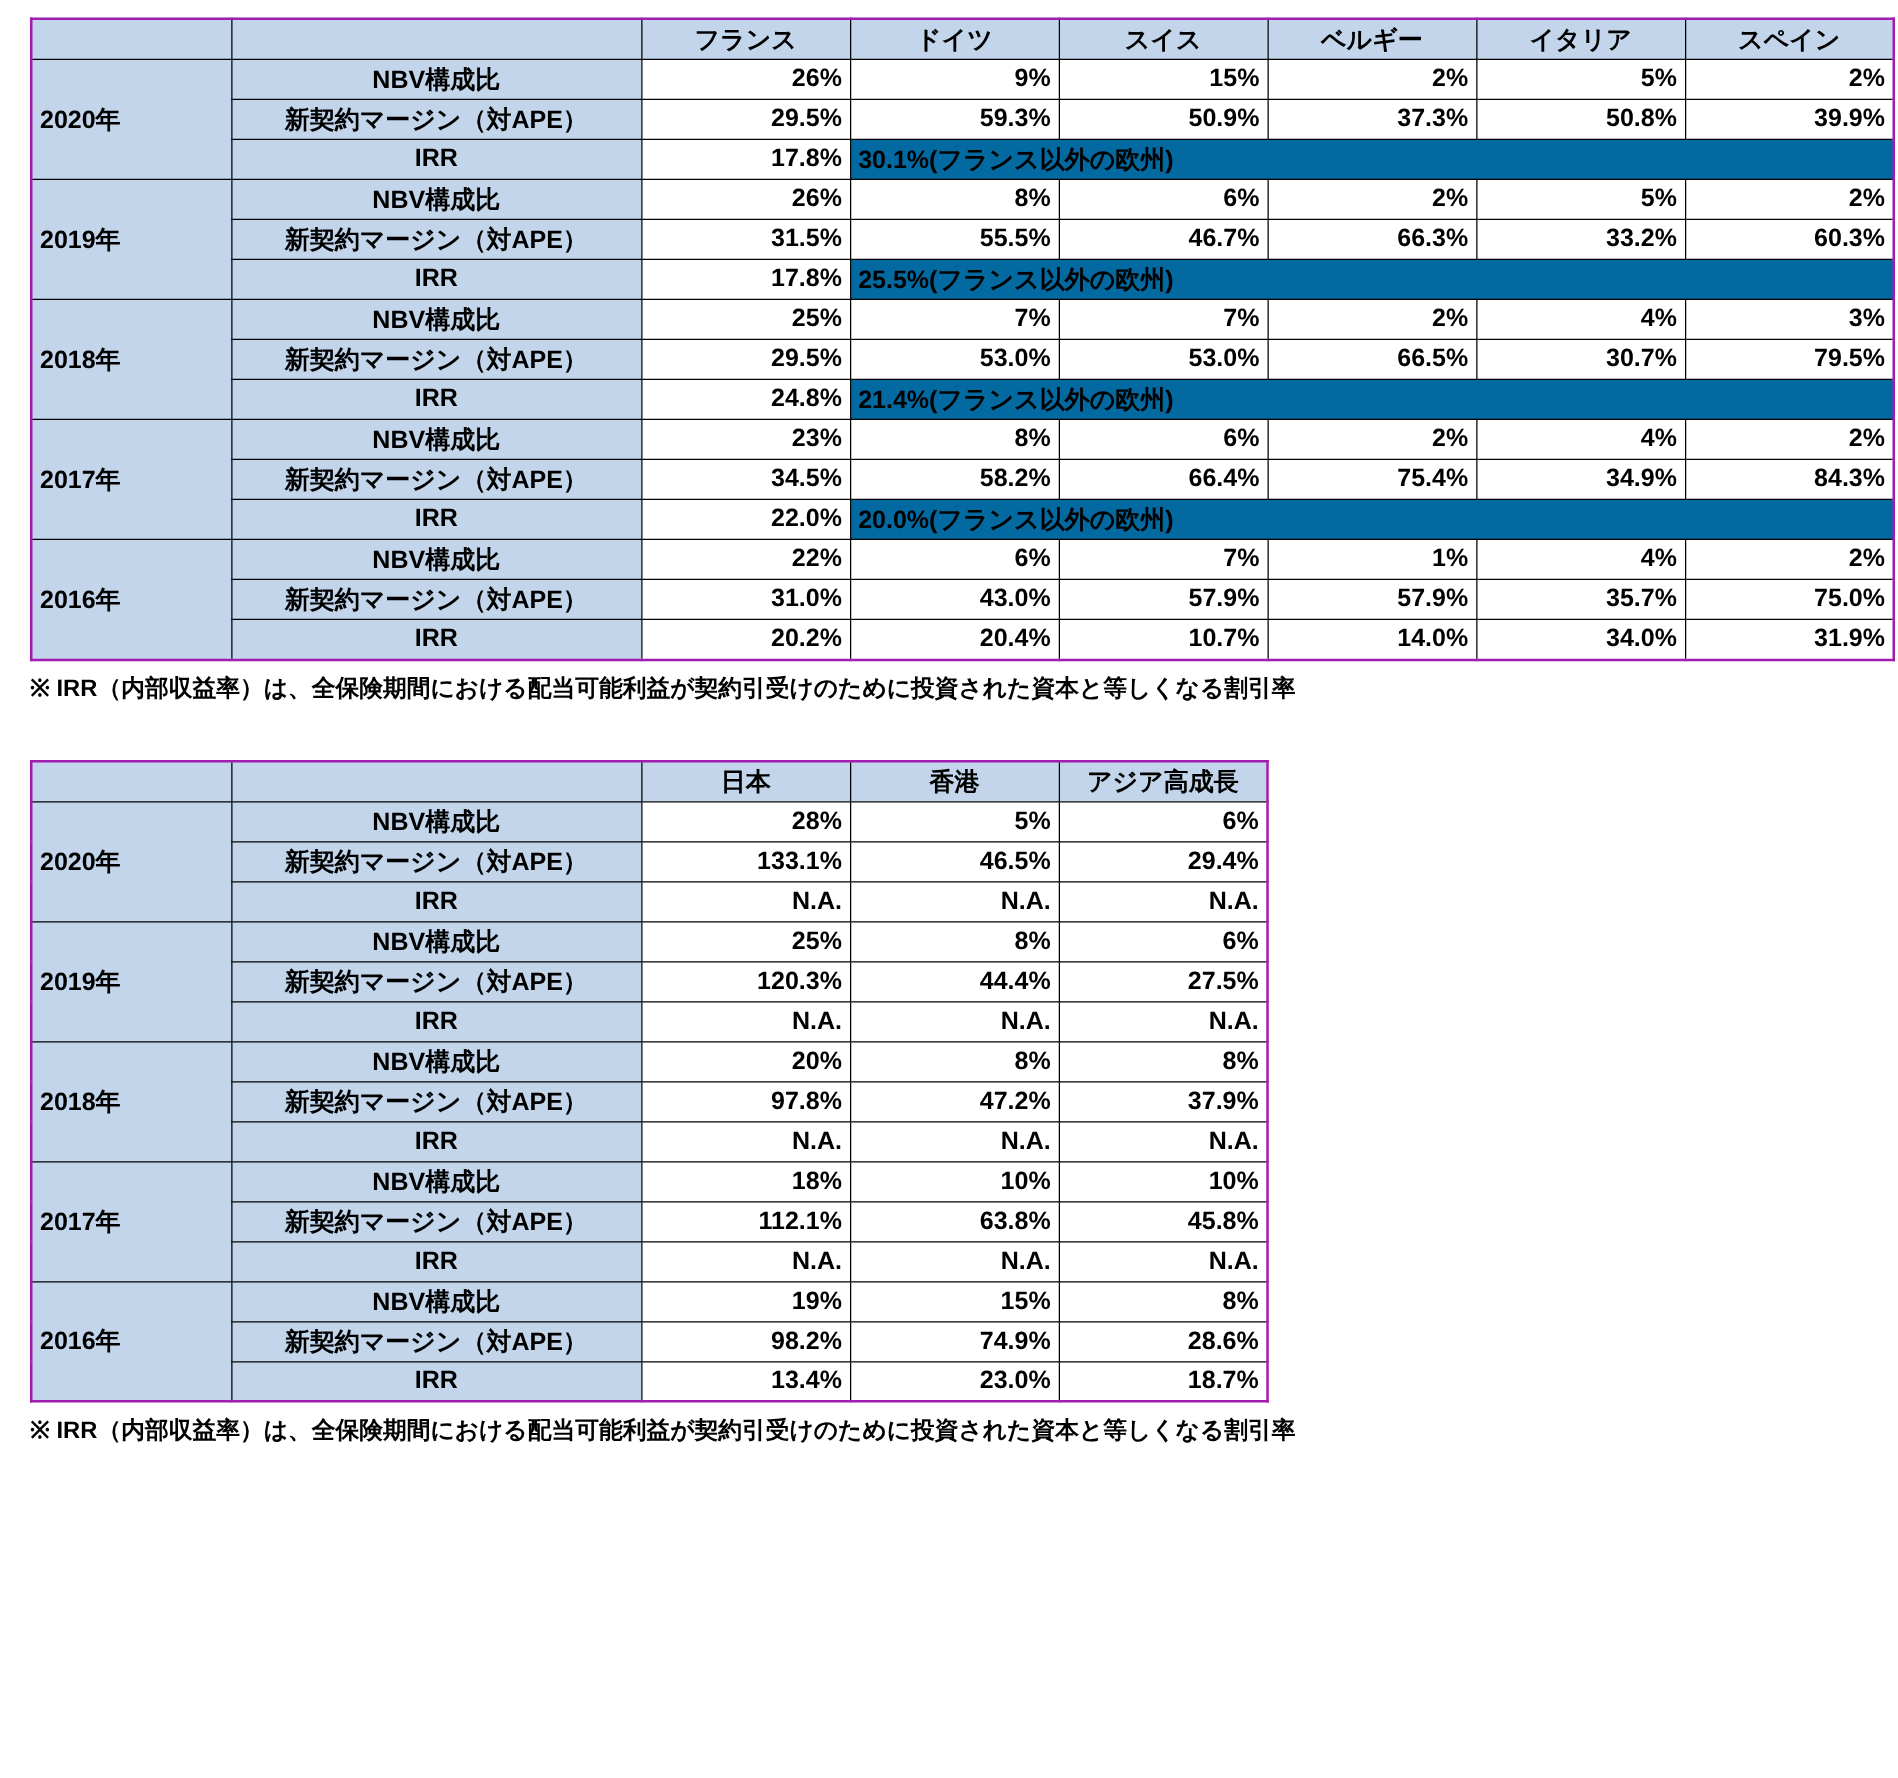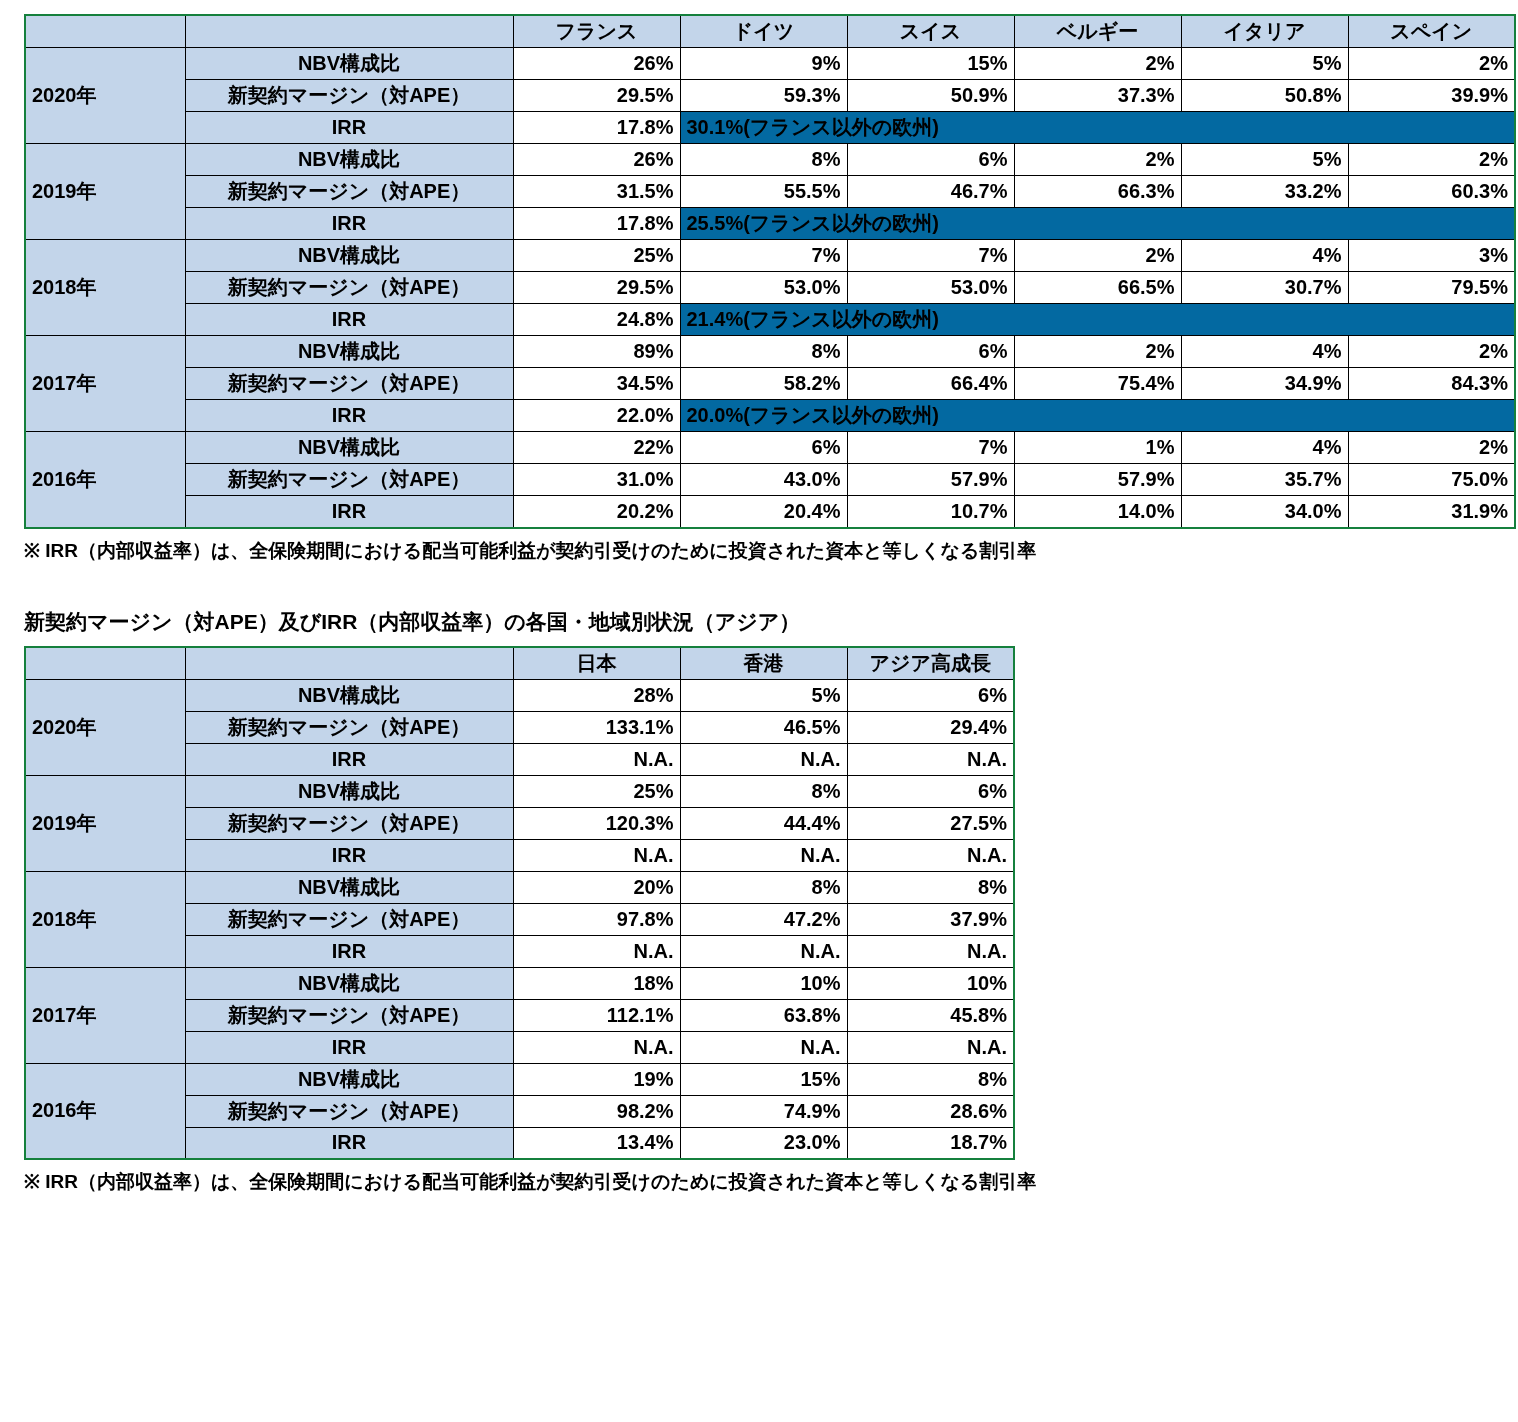--- a/index.html
+++ b/index.html
@@ -21,21 +21,21 @@
   .section-title {
     font-size: 21px;
     font-weight: 700;
     letter-spacing: 0px;
     margin-bottom: 10px;
     white-space: nowrap;
   }
   table.data {
     border-collapse: collapse;
     table-layout: fixed;
-    border: 2px solid #15803d;
+    border: 2px solid #a21caf;
   }
   table.data td, table.data th {
     border: 1px solid #000;
     font-size: 20px;
     font-weight: 700;
     padding: 2px 6px;
     height: 32px;
     box-sizing: border-box;
     white-space: nowrap;
   }
@@ -184,21 +184,21 @@
       </tr>
       <tr>
         <td class="rowlabel">IRR</td>
         <td class="num">24.8%</td>
         <td class="merged" colspan="5">21.4%(フランス以外の欧州)</td>
       </tr>
 
       <tr class="thick-top">
         <td class="yearcell" rowspan="3">2017年</td>
         <td class="rowlabel">NBV構成比</td>
-        <td class="num">89%</td>
+        <td class="num">23%</td>
         <td class="num">8%</td>
         <td class="num">6%</td>
         <td class="num">2%</td>
         <td class="num">4%</td>
         <td class="num">2%</td>
       </tr>
       <tr>
         <td class="rowlabel">新契約マージン（対APE）</td>
         <td class="num">34.5%</td>
         <td class="num">58.2%</td>
@@ -241,21 +241,20 @@
         <td class="num">34.0%</td>
         <td class="num">31.9%</td>
       </tr>
     </tbody>
   </table>
 
   <div class="note">※ IRR（内部収益率）は、全保険期間における配当可能利益が契約引受けのために投資された資本と等しくなる割引率</div>
 
   <div class="gap"></div>
 
-  <div class="section-title">新契約マージン（対APE）及びIRR（内部収益率）の各国・地域別状況（アジア）</div>
 
   <table class="data as">
     <colgroup>
       <col class="c-year">
         <col class="c-label">
       <col class="c-data">
         <col class="c-data">
         <col class="c-data">
     </colgroup>
     <tbody>

